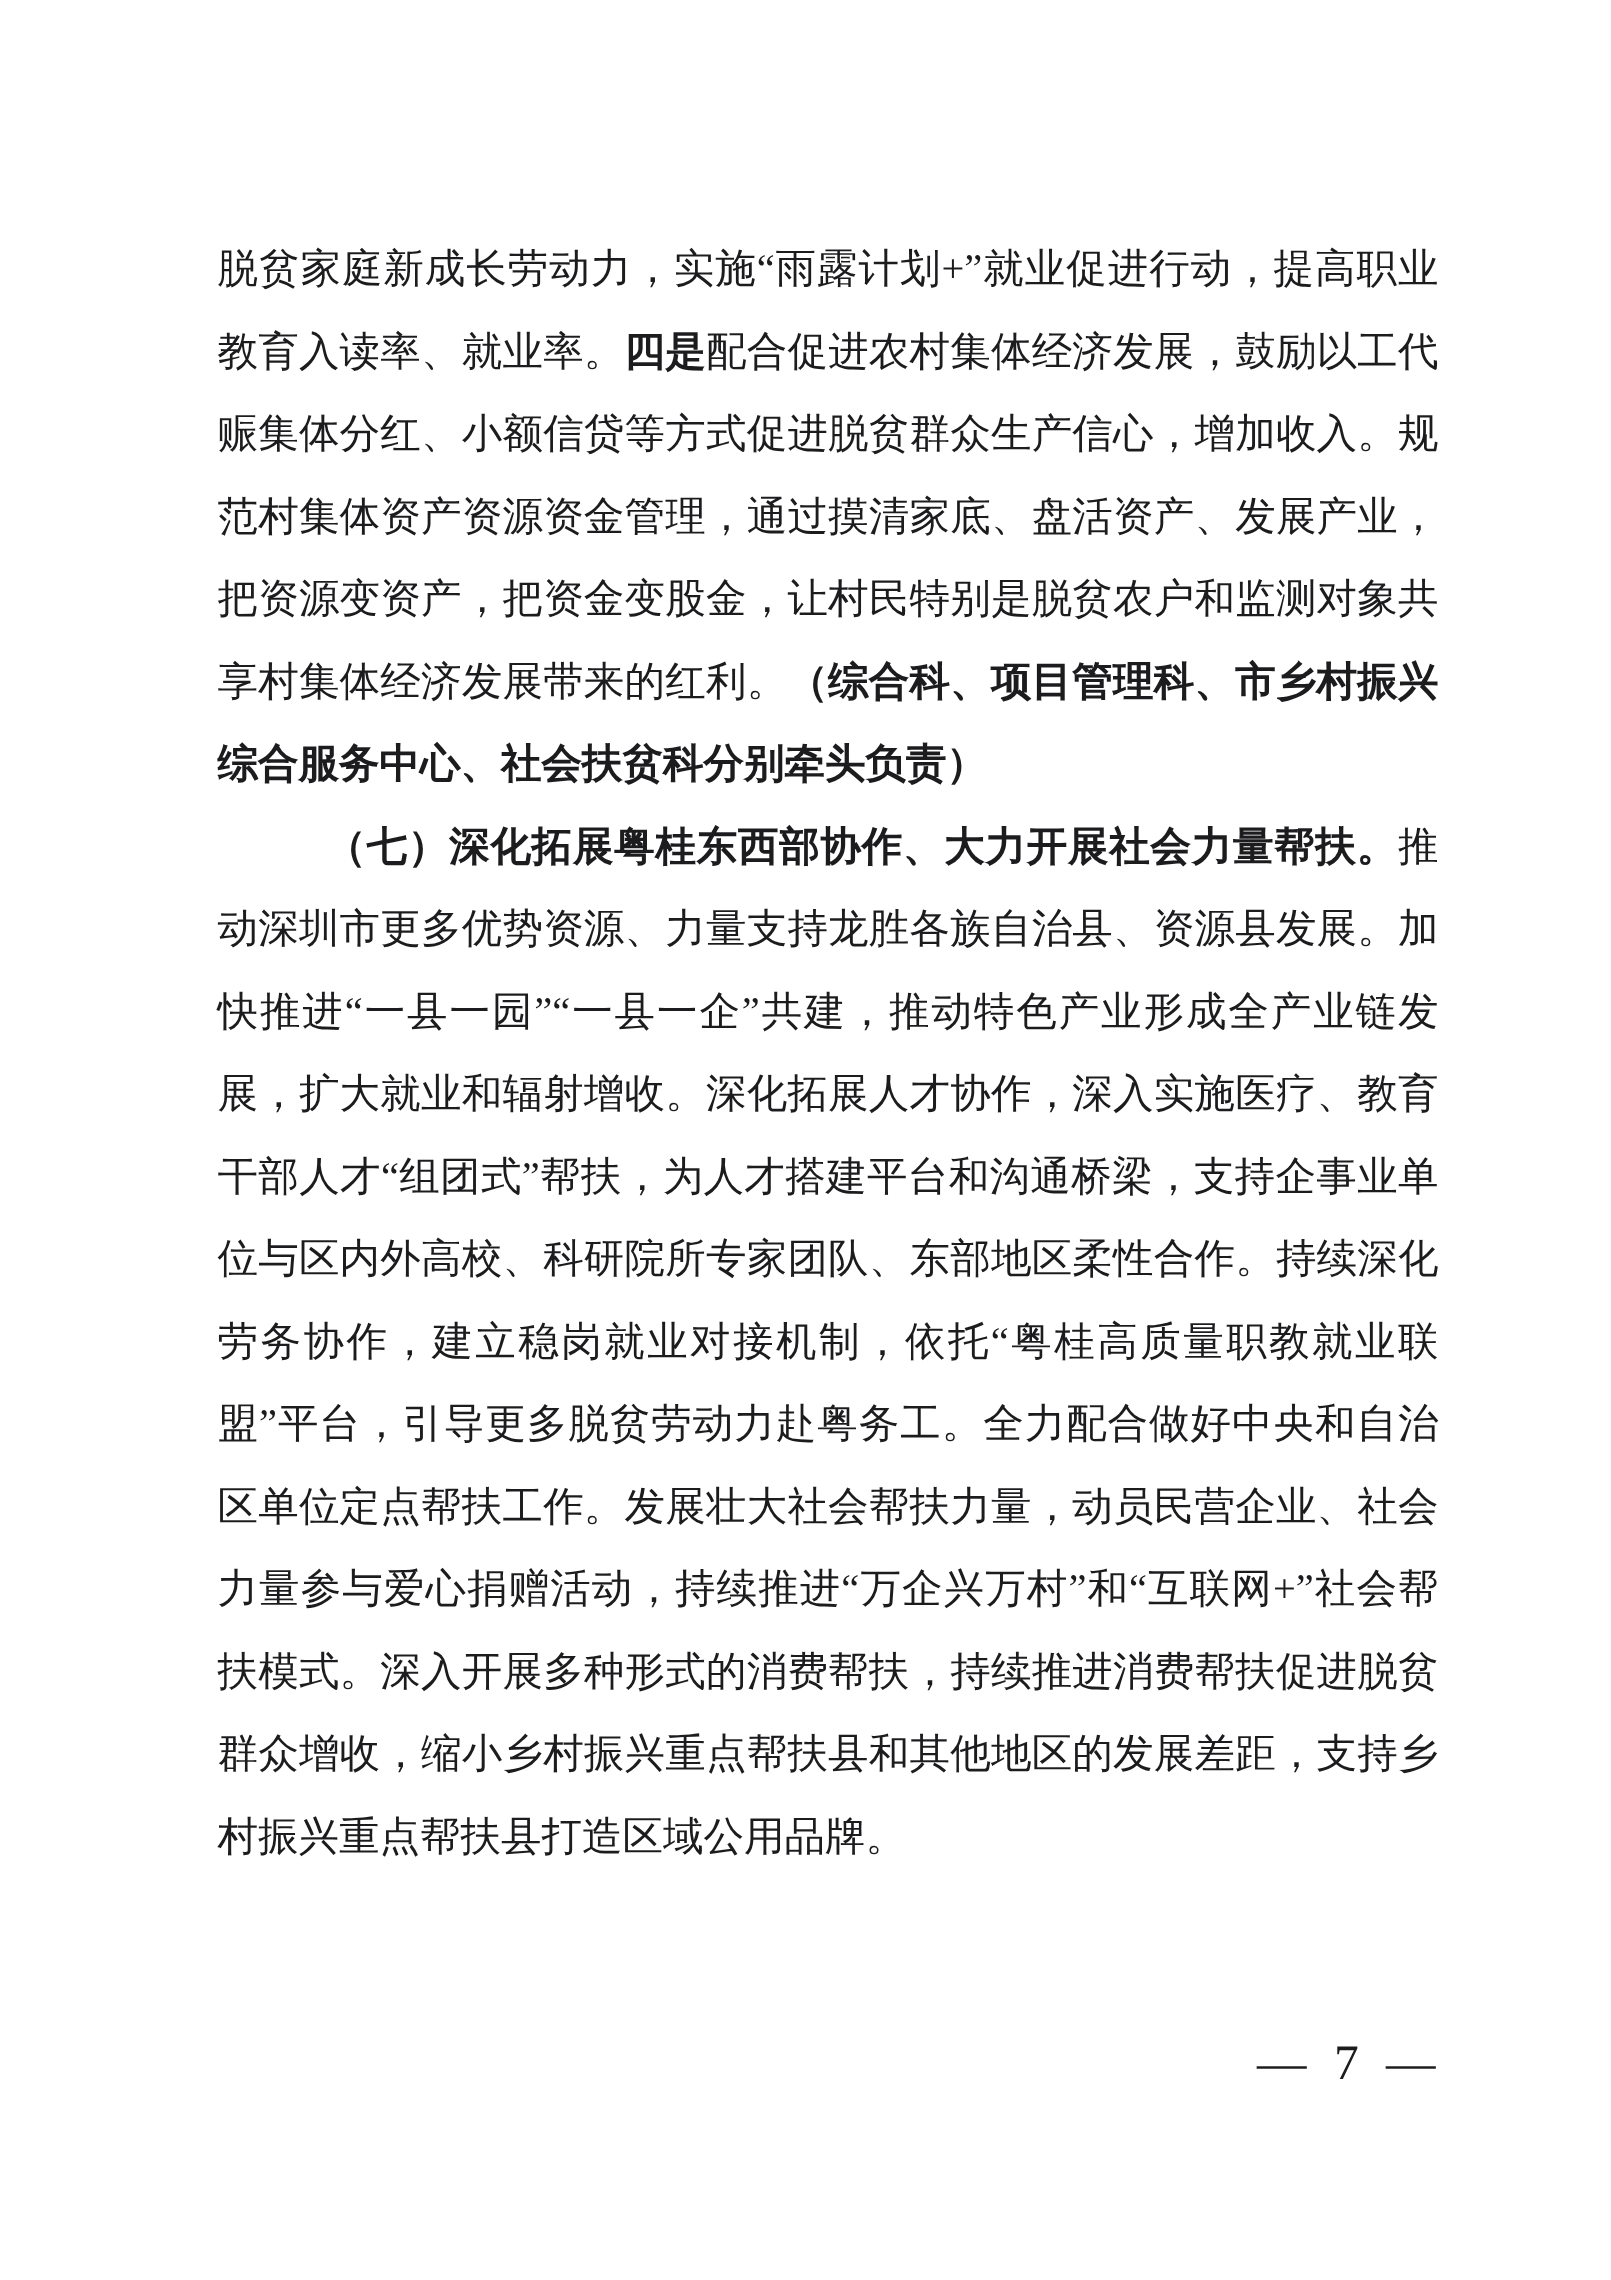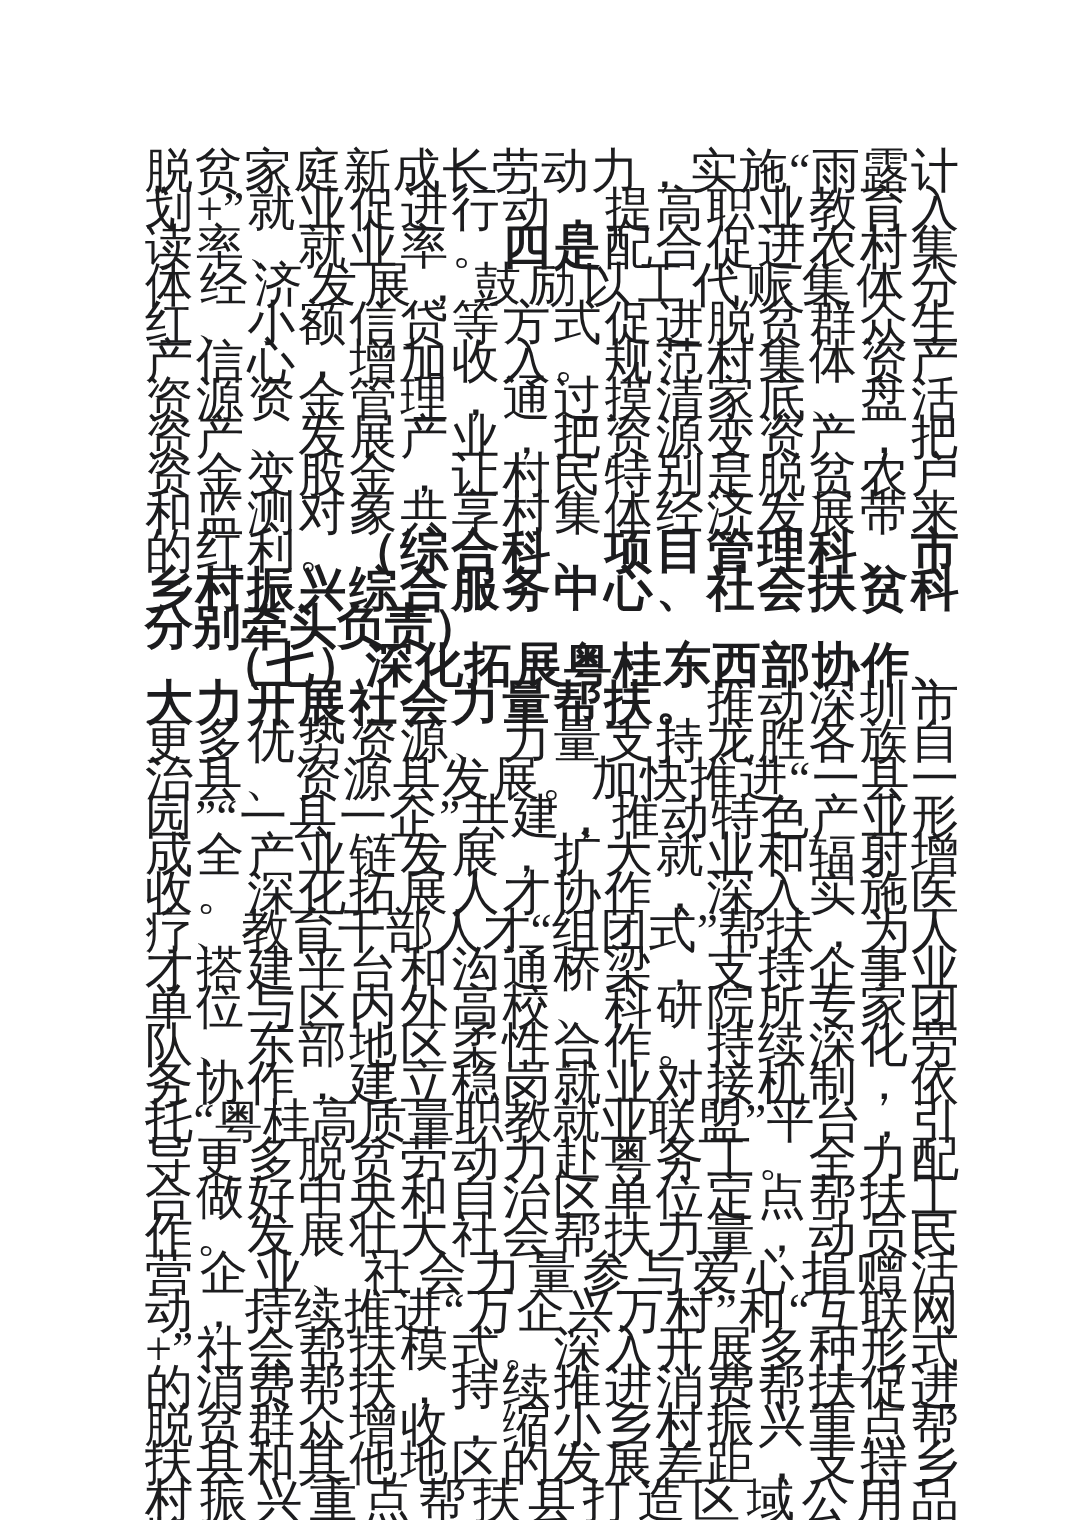--- a/index.html
+++ b/index.html
@@ -13,22 +13,22 @@
     overflow: hidden;
     font-family: "Liberation Serif", "DejaVu Serif", serif;
   }
   .doc-body {
     position: absolute;
     left: 145px;
     top: 152px;
     width: 814px;
   }
   p.para {
-    font-size: 48px;
-    line-height: 38px;
+    font-size: 27px;
+    line-height: 55px;
     text-align: justify;
     text-justify: inter-ideograph;
     word-break: break-all;
     overflow-wrap: break-word;
   }
   p.para.indent { text-indent: 72px; }
   .seg { font-weight: normal; }
   .seg.bold { font-weight: bold; }
   .page-number {
     position: absolute;

